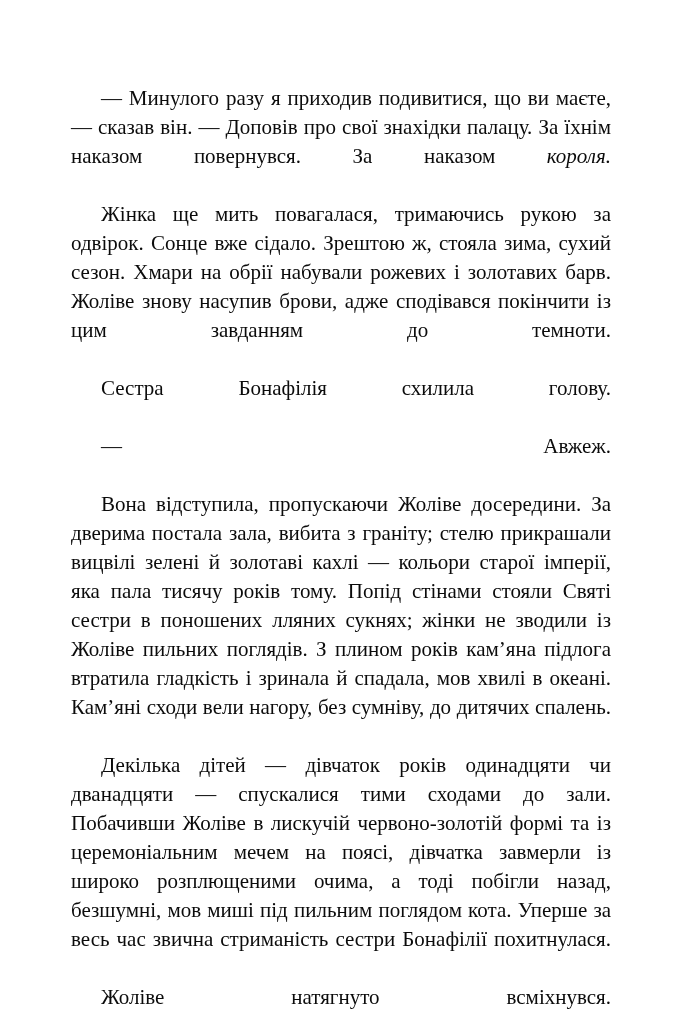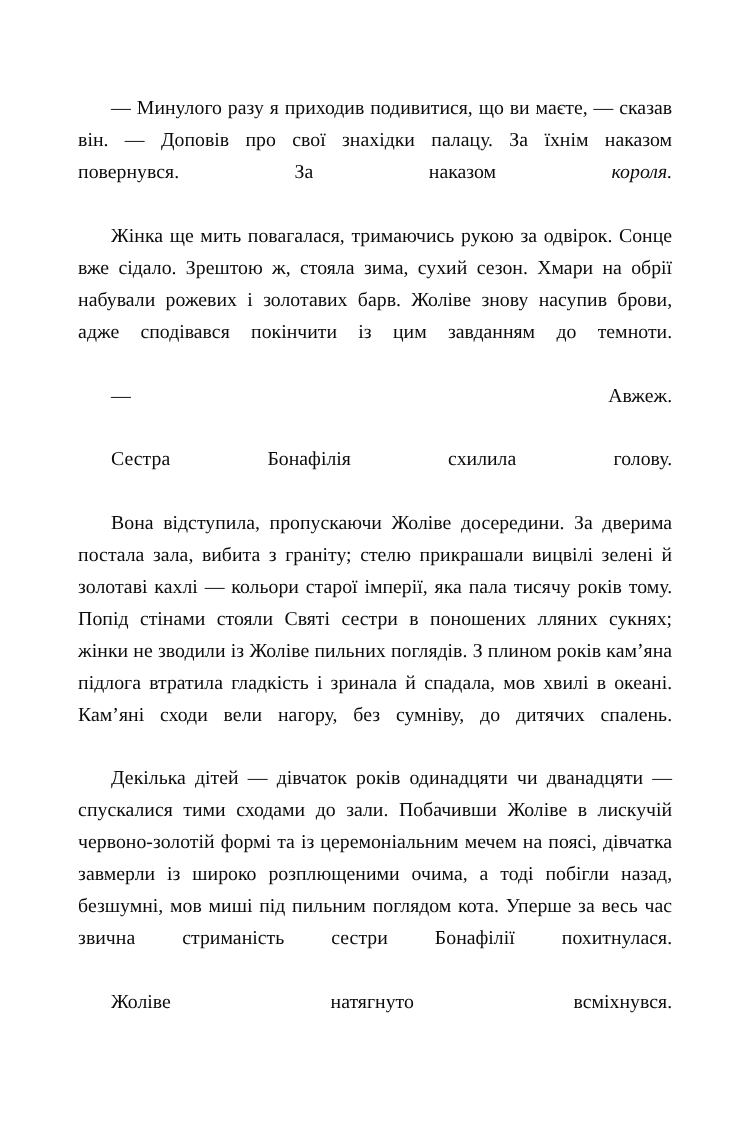--- a/index.html
+++ b/index.html
@@ -19,21 +19,21 @@
   }
   .text-block {
     position: absolute;
     left: 71px;
     top: 84px;
     width: 540px;
   }
   .para {
     margin: 0;
     font-family: "Liberation Serif", "DejaVu Serif", serif;
-    font-size: 18px;
+    font-size: 21px;
     line-height: 29px;
     color: #0b0b0b;
     text-align: justify;
     text-indent: 30px;
     hyphens: manual;
     -webkit-hyphens: manual;
     word-spacing: 0.01em;
   }
   .para em {
     font-style: italic;
@@ -90,23 +90,23 @@
 <body>
 
 <div class="page">
 
   <div class="text-block">
 
     <p class="para"><span>— Минулого разу я приходив подивитися, що ви маєте, — сказав він. — Доповів про свої знахідки палацу. За їхнім наказом повернувся. За наказом </span><em>короля.</em></p>
 
     <p class="para">Жінка ще мить повагалася, тримаючись рукою за одвірок. Сонце вже сідало. Зрештою ж, стояла зима, сухий сезон. Хмари на обрії набували рожевих і золотавих барв. Жоліве знову насупив брови, адже сподівався покінчити із цим завданням до темноти.</p>
 
+    <p class="para">Сестра Бонафілія схилила голову.</p>
+
     <p class="para">— Авжеж.</p>
-
-    <p class="para">Сестра Бонафілія схилила голову.</p>
 
     <p class="para">Вона відступила, пропускаючи Жоліве досередини. За дверима постала зала, вибита з граніту; стелю прикрашали вицвілі зелені й золотаві кахлі — кольори старої імперії, яка пала тисячу років тому. Попід стінами стояли Святі сестри в поношених лляних сукнях; жінки не зводили із Жоліве пильних поглядів. З плином років кам’яна підлога втратила гладкість і зринала й спадала, мов хвилі в океані. Кам’яні сходи вели нагору, без сумніву, до дитячих спалень.</p>
 
     <p class="para">Декілька дітей — дівчаток років одинадцяти чи дванадцяти — спускалися тими сходами до зали. Побачивши Жоліве в лискучій червоно-золотій формі та із церемоніальним мечем на поясі, дівчатка завмерли із широко розплющеними очима, а тоді побігли назад, безшумні, мов миші під пильним поглядом кота. Уперше за весь час звична стриманість сестри Бонафілії похитнулася.</p>
 
 
     <p class="para">Жоліве натягнуто всміхнувся.</p>
 
   </div>
 

